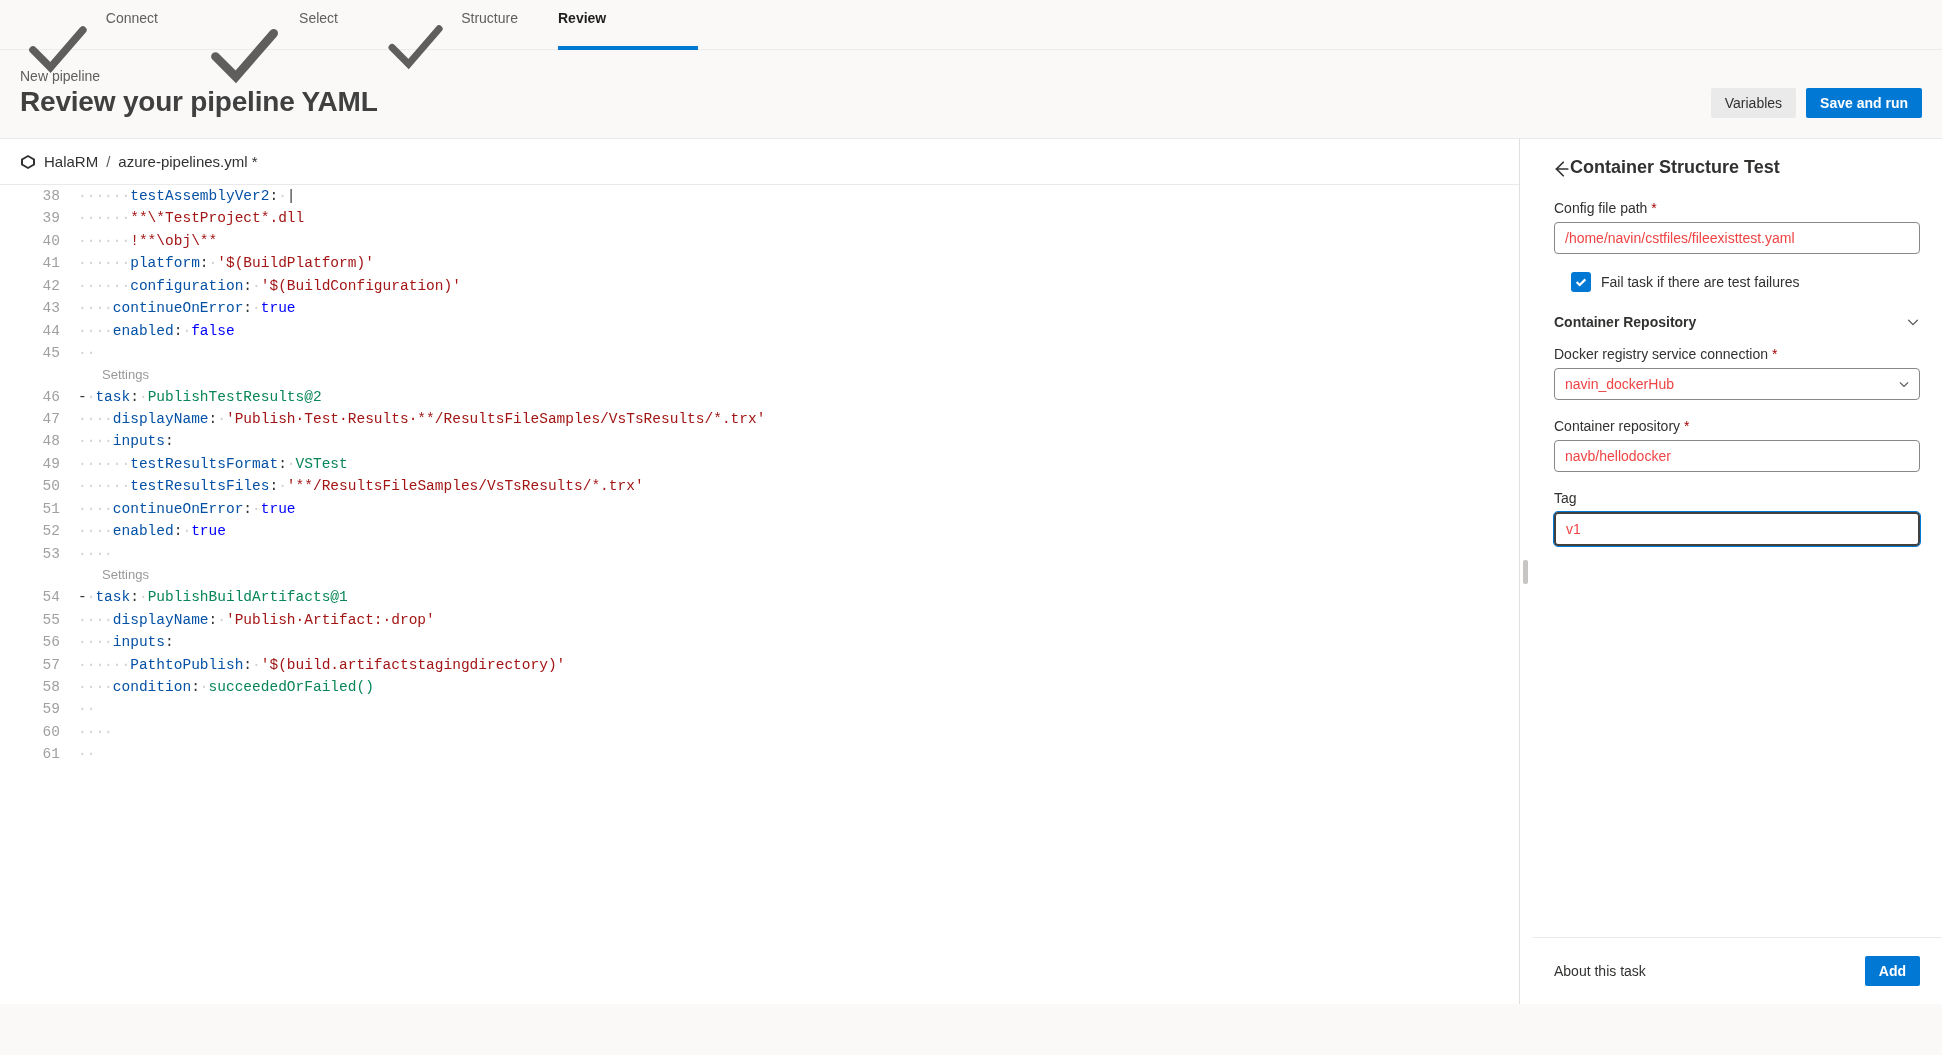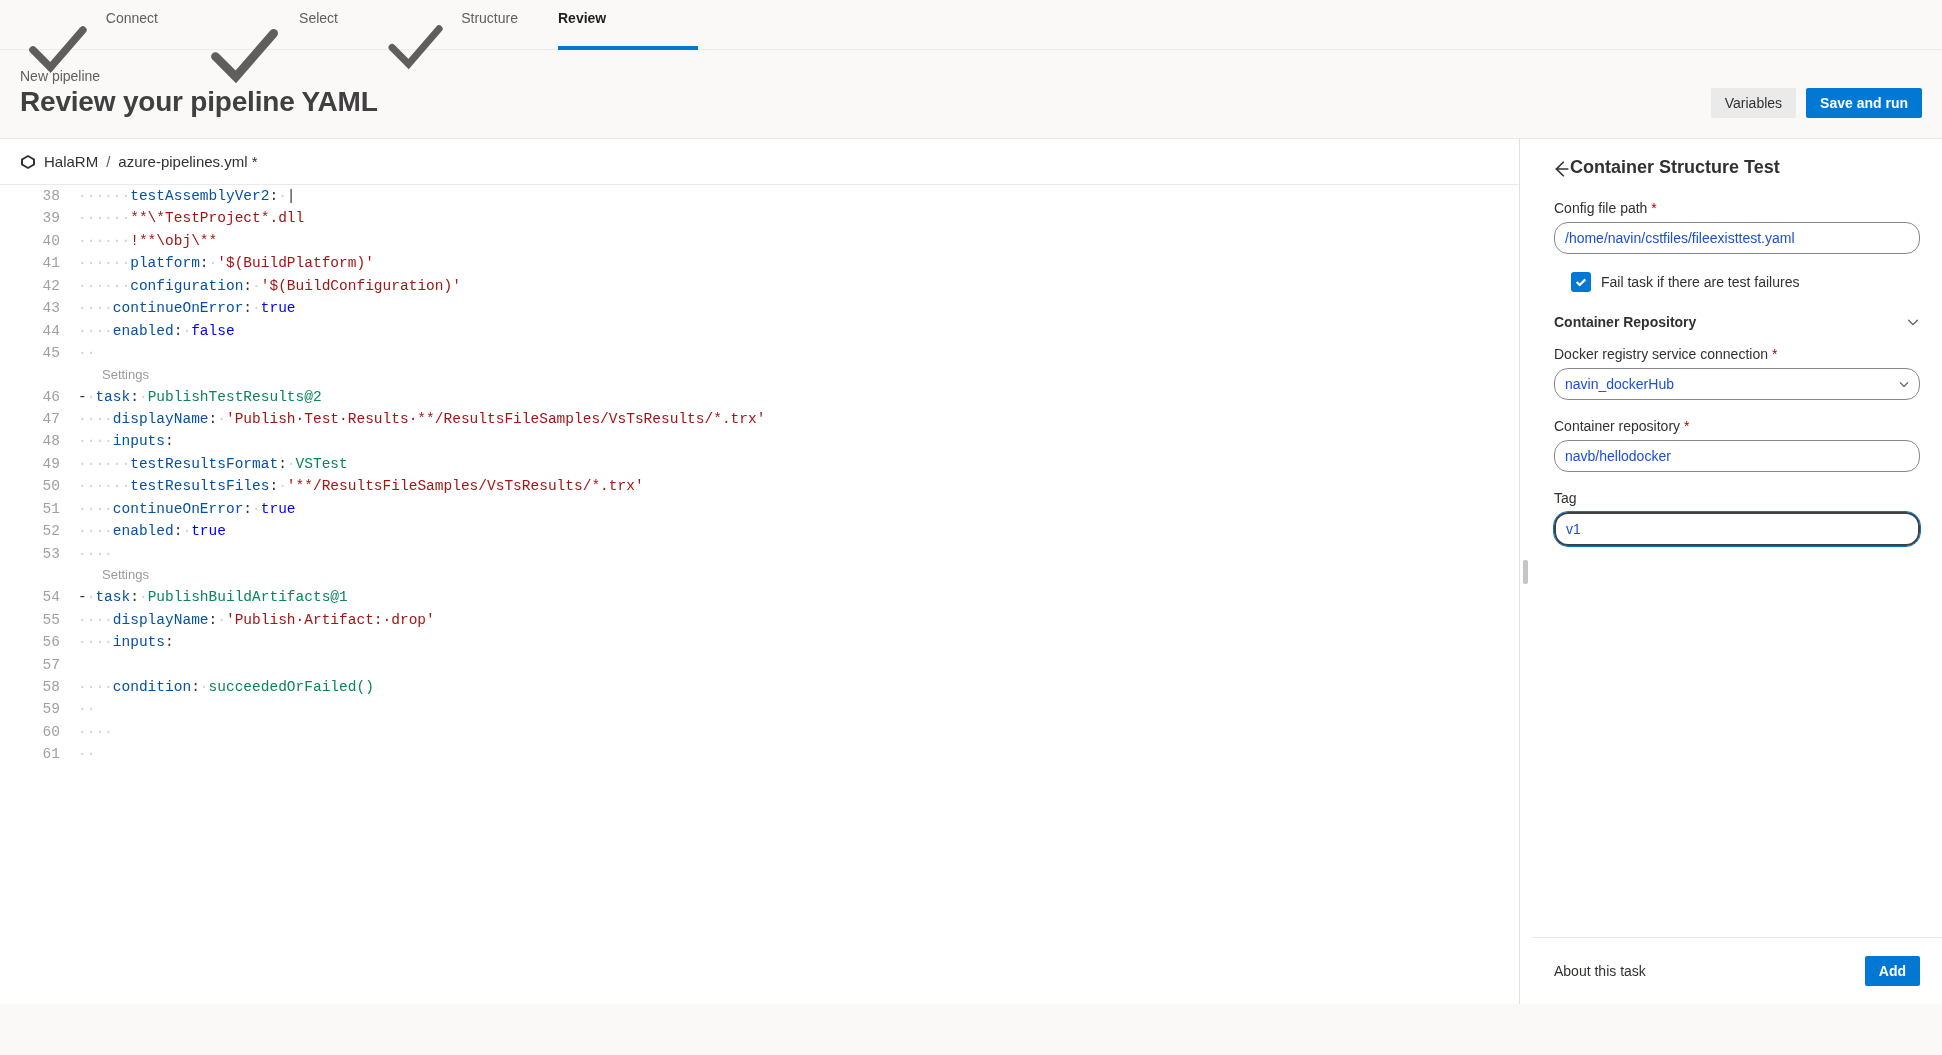--- a/index.html
+++ b/index.html
@@ -63,21 +63,21 @@
 
   
   .panel-head { display:flex; align-items:flex-end; padding:18px 20px; }
   .panel-title { font-size:18px; font-weight:600;}
   .back-arrow { width:18px; height:18px; cursor:pointer;}
   .panel-body { padding: 4px 22px; flex:1; overflow:auto;}
   .form-label { font-size:14px; color:#323130; margin-bottom:6px; display:block;}
   .req { color:#a80000; }
   .form-input, .form-select {
     width:100%; padding:7px 10px; font-size:14px; border:1px solid #8a8886;
-    border-radius:14px; font-family:inherit; background:#fff; color:#1d4ed8;
+    border-radius:4px; font-family:inherit; background:#fff; color:#ef4444;
   }
   .form-select { appearance:none; background-image:none; padding-right:30px;}
   .select-wrap{ position:relative;}
   .select-chevron{ position:absolute; right:10px; top:50%; transform:translateY(-50%); pointer-events:none; width:12px; height:12px;}
   .form-input.focused { border:2px solid #404040; outline:1px solid #0078d4;}
   .form-group { margin-bottom:18px;}
   .checkbox-row { display:flex; align-items:center; gap:10px; margin-bottom:18px;padding-left:17px;}
   .checkbox {
     width:20px; height:20px; background:#0078d4; border-radius:3px;
     display:flex; align-items:center; justify-content:center; flex-shrink:0; cursor:pointer;
@@ -230,20 +230,21 @@
         <div class="code-line">
           <div class="gutter">55</div>
           <div class="code"><span class="ws">··</span><span class="ws">··</span><span class="key">displayName</span><span class="punct">:</span><span class="ws">·</span><span class="str">'Publish·Artifact:·drop'</span></div>
         </div>
         <div class="code-line">
           <div class="gutter">56</div>
           <div class="code"><span class="ws">··</span><span class="ws">··</span><span class="key">inputs</span><span class="punct">:</span></div>
         </div>
         <div class="code-line">
           <div class="gutter">57</div>
+          <div class="code"><span class="ws">··</span><span class="ws">····</span><span class="key">PathtoPublish</span><span class="punct">:</span><span class="ws">·</span><span class="str">'$(build.artifactstagingdirectory)'</span></div>
         </div>
         <div class="code-line">
           <div class="gutter">58</div>
           <div class="code"><span class="ws">··</span><span class="ws">··</span><span class="key">condition</span><span class="punct">:</span><span class="ws">·</span><span class="id">succeededOrFailed()</span></div>
         </div>
         <div class="code-line">
           <div class="gutter">59</div>
           <div class="code"><span class="ws">··</span></div>
         </div>
         <div class="code-line">

